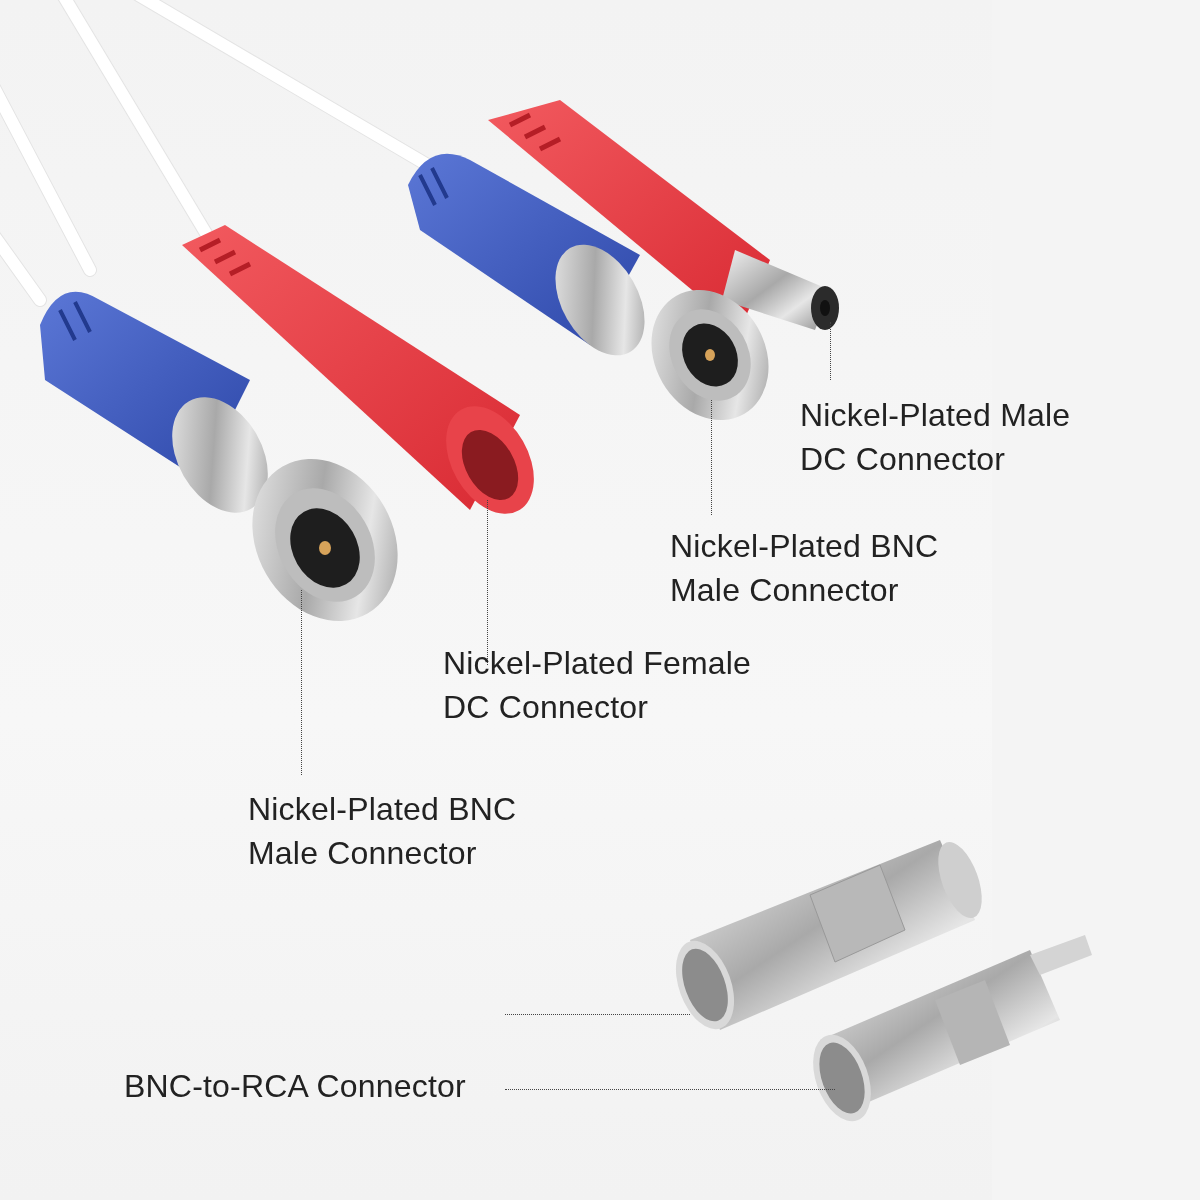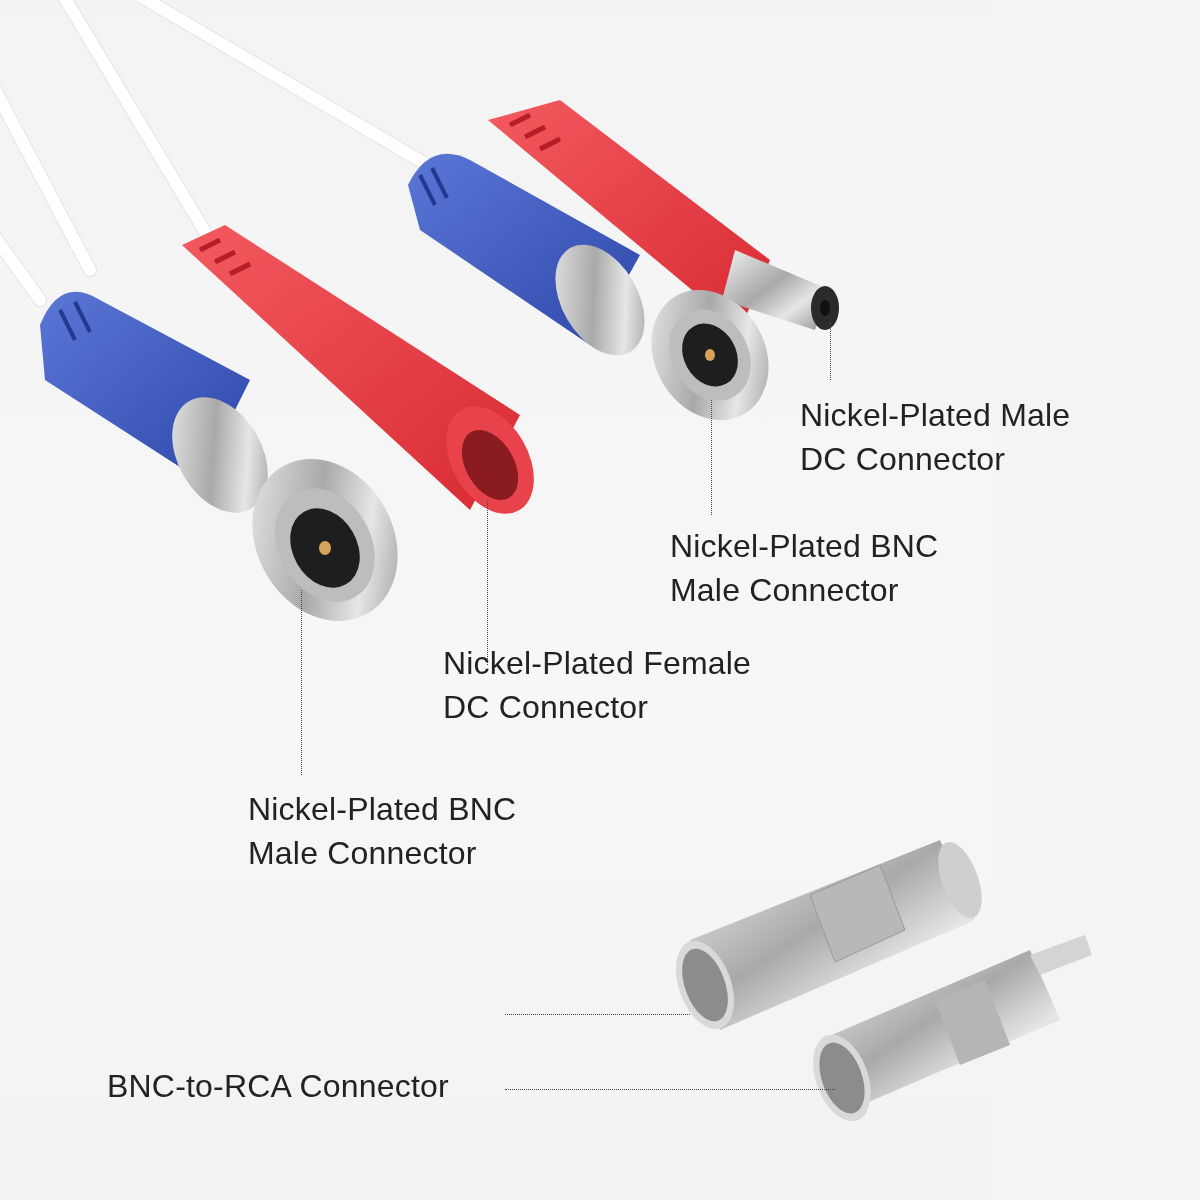--- a/index.html
+++ b/index.html
@@ -118,16 +118,16 @@
     <span>Nickel-Plated Female</span>
     <span>DC Connector</span>
   </div>
 
   <div class="label" style="left:248px; top:787px;">
     <span>Nickel-Plated BNC</span>
     <span>Male Connector</span>
   </div>
 
 
-  <div class="label" style="left:107px; top:1064px;">
+  <div class="label" style="left:124px; top:1064px;">
     <span>BNC-to-RCA Connector</span>
   </div>
 </div>
 
 </body></html>

